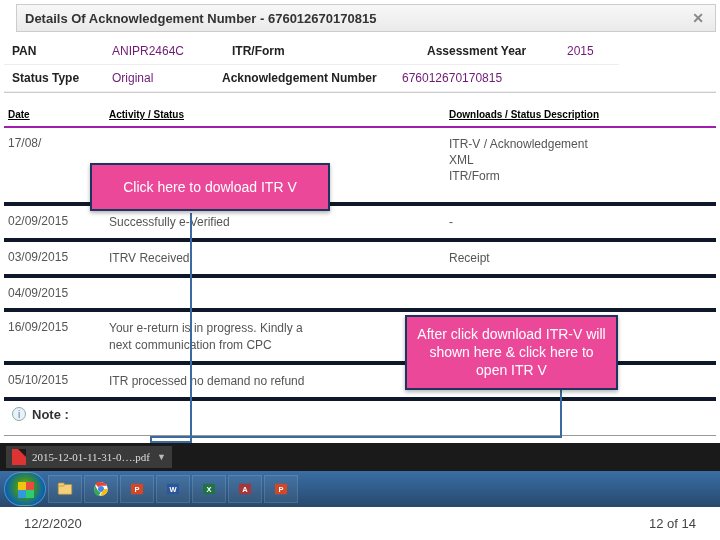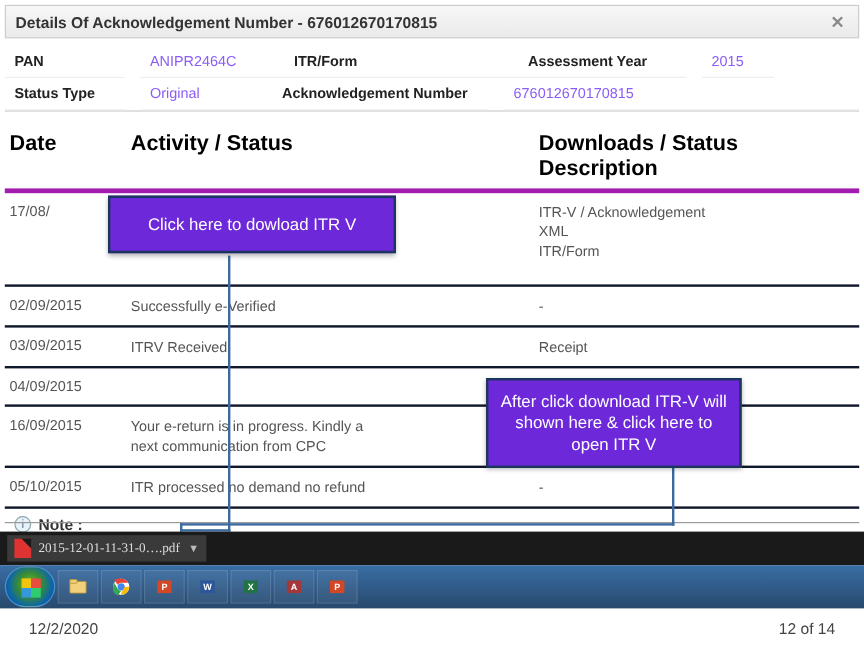--- a/index.html
+++ b/index.html
@@ -1,36 +1,36 @@
 <!DOCTYPE html>
 <html><head>
 <meta charset="utf-8">
 <style>
   * { box-sizing: border-box; margin: 0; padding: 0; }
   body { width: 720px; height: 540px; font-family: Verdana, Arial, sans-serif; font-size: 12px; background: #fff; overflow: hidden; position: relative; }
 
-  .dialog-header { background: linear-gradient(#f7f7f7,#eaeaea); border: 1px solid #ccc; display: flex; justify-content: space-between; align-items: center; padding: 4px 8px; margin: 4px 4px 0 4px; }
+  .dialog-header { background: linear-gradient(#f7f7f7,#eaeaea); border: 1px solid #ccc; display: flex; justify-content: space-between; align-items: center; padding: 4px 8px; margin: 4px 4px 0 16px; }
   .dialog-header .title { font-weight: bold; font-size: 13px; color: #333; }
   .dialog-header .close { width: 18px; height: 18px; display: flex; align-items: center; justify-content: center; color: #888; font-weight: bold; font-size: 14px; cursor: pointer; }
 
   .info-grid { border-bottom: 1px solid #ccc; margin: 6px 4px 0 4px; }
   .info-row { display: flex; }
   .info-row > div { padding: 6px 8px; border-bottom: 1px solid #eee; }
   .lbl { font-weight: bold; color: #222; }
-  .val { color: #8b5cf6; margin-left: 13px; }
+  .val { color: #701a75; }
   .c1 { width: 100px; } .c2 { width: 120px; } .c3 { width: 195px; } .c4 { width: 110px; } .c5 { width: 140px; } .c6 { width: 60px; }
   .c2b { width: 110px; } .c4b { width: 180px; } .c5b { flex: 1; }
 
-  .data-header { display: flex; font-weight: bold; font-size: 18px; border-bottom: 4px solid #a21caf; margin: 10px 4px 0 4px; padding: 6px 0; }
+  .data-header { display: flex; font-weight: bold; font-size: 10px; border-bottom: 2px solid #a21caf; margin: 10px 4px 0 4px; padding: 6px 0; text-decoration: underline; }
   .dh1 { width: 105px; padding-left: 4px; } .dh2 { width: 340px; } .dh3 { flex: 1; }
 
-  .data-row { display: flex; border-bottom: 2px solid #0f172a; margin: 0 4px; padding: 8px 0; color: #555; }
+  .data-row { display: flex; border-bottom: 4px solid #0f172a; margin: 0 4px; padding: 8px 0; color: #555; }
   .dr1 { width: 105px; padding-left: 4px; } .dr2 { width: 340px; padding-right: 10px; line-height: 1.35; } .dr3 { flex: 1; line-height: 1.35; }
 
-  .callout { position: absolute; background: #6d28d9; color: #fff; border: 2px solid #1c355e; padding: 14px 10px; font-size: 14px; text-align: center; box-shadow: 0 2px 4px rgba(0,0,0,0.3); }
+  .callout { position: absolute; background: #ec4899; color: #fff; border: 2px solid #1c355e; padding: 14px 10px; font-size: 14px; text-align: center; box-shadow: 0 2px 4px rgba(0,0,0,0.3); }
   .callout.a { left: 90px; top: 163px; width: 240px; }
   .callout.b { left: 405px; top: 315px; width: 213px; line-height: 1.3; padding: 8px 10px; }
   .connector { position: absolute; background: #3b6aa0; }
   .conn-a { left: 190px; top: 213px; width: 2px; height: 230px; }
   .conn-a2 { left: 150px; top: 441px; width: 42px; height: 2px; }
   .conn-b1 { left: 560px; top: 378px; width: 2px; height: 60px; }
   .conn-b2 { left: 150px; top: 436px; width: 412px; height: 2px; }
   .conn-b3 { left: 150px; top: 436px; width: 2px; height: 7px; }
 
   .note-bar { margin: 0 4px; padding: 6px 8px; display: flex; align-items: center; gap: 6px; color: #333; font-size: 13px; }

